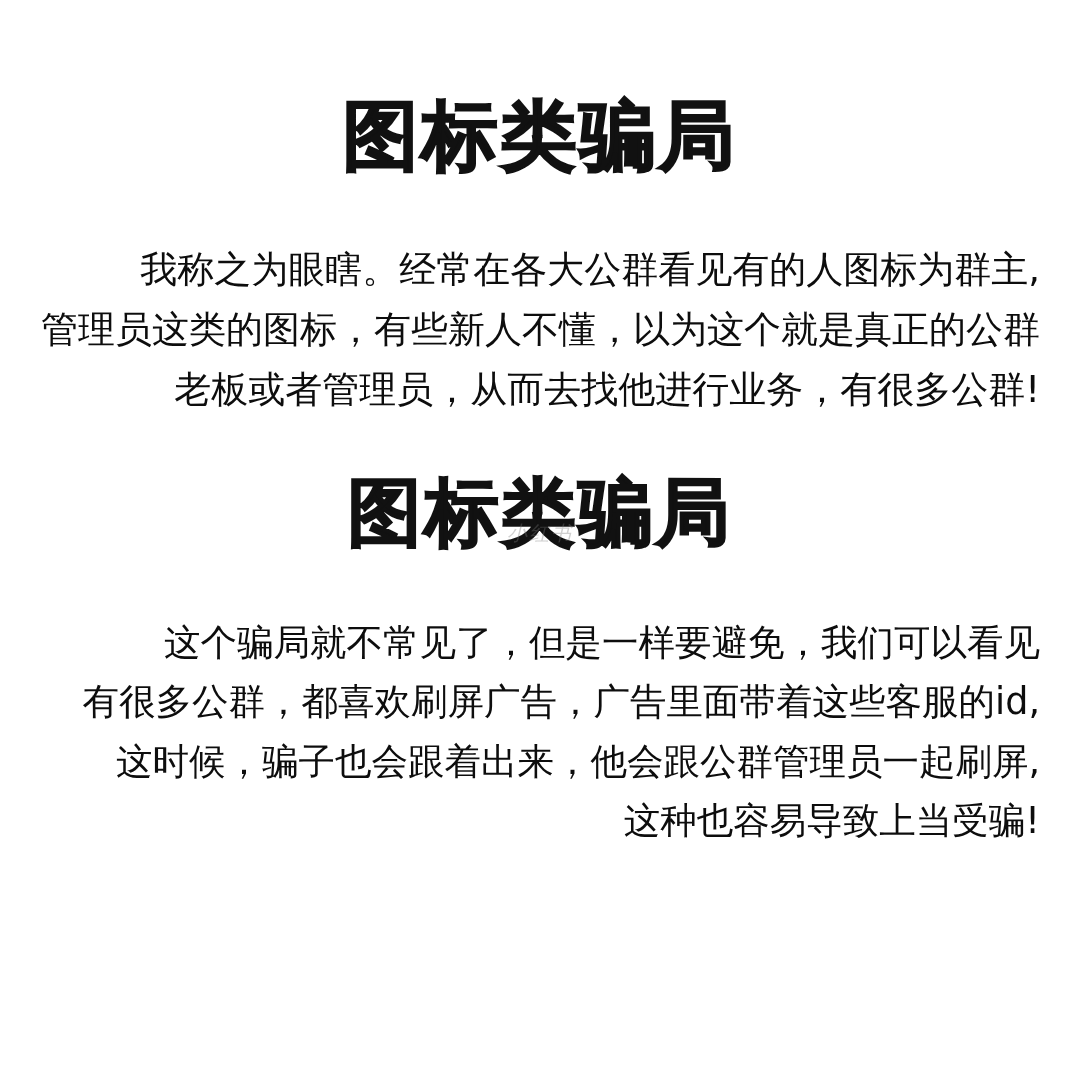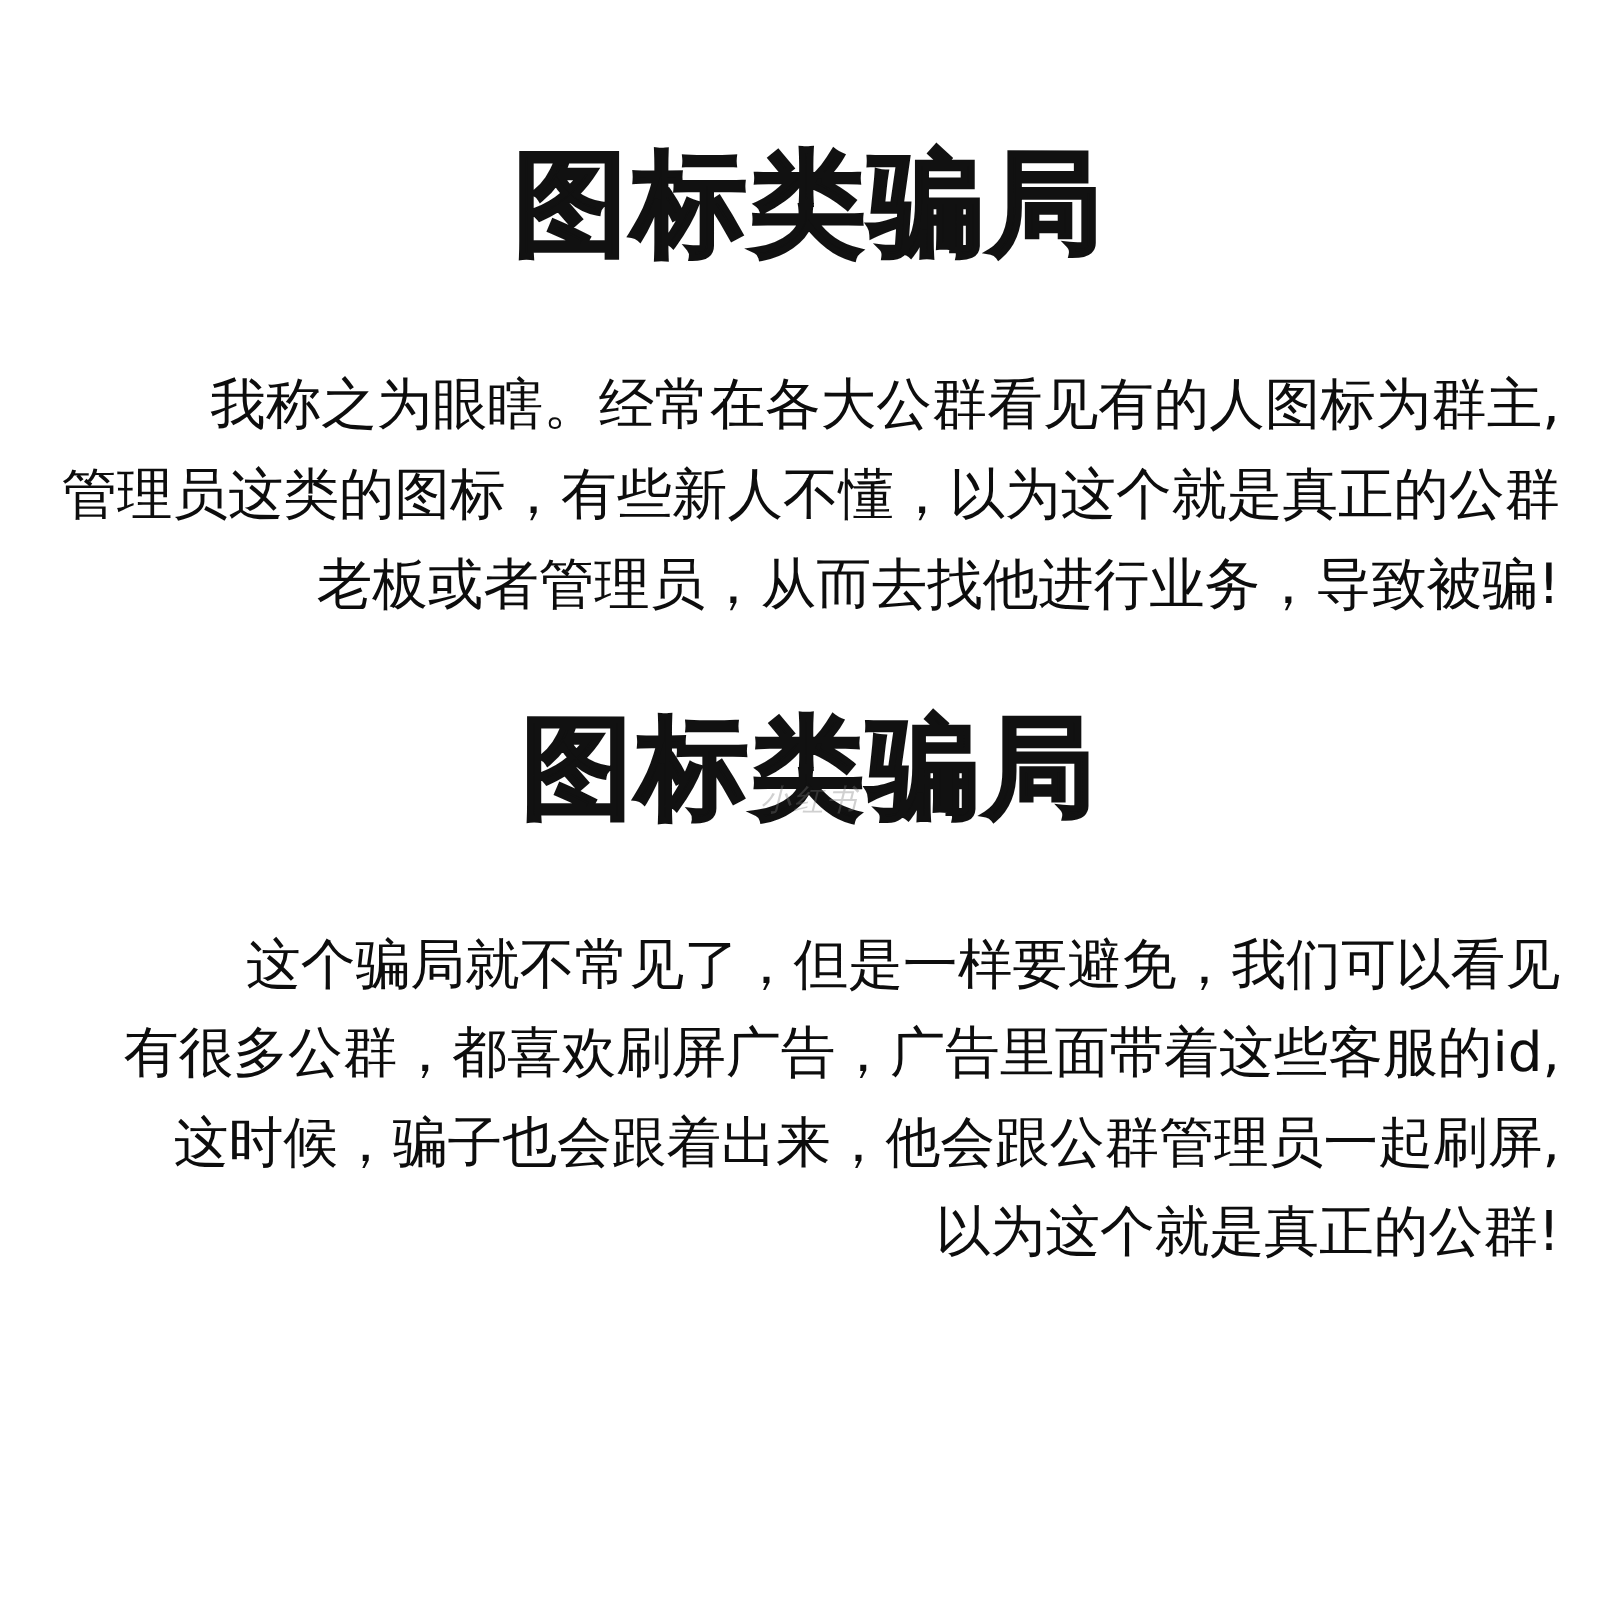--- a/index.html
+++ b/index.html
@@ -83,29 +83,29 @@
 </head>
 <body>
 
 <div class="page">
 
   <div class="section">
     <div class="heading heading-1">图标类骗局</div>
     <div class="body-text body-1">
       <p>我称之为眼瞎。经常在各大公群看见有的人图标为群主,</p>
       <p>管理员这类的图标，有些新人不懂，以为这个就是真正的公群</p>
-      <p>老板或者管理员，从而去找他进行业务，导致被骗!</p>
+      <p>老板或者管理员，从而去找他进行业务，有很多公群!</p>
     </div>
   </div>
 
   <div class="section">
     <div class="heading heading-2">图标类骗局</div>
     <div class="body-text body-2">
       <p>这个骗局就不常见了，但是一样要避免，我们可以看见</p>
       <p>有很多公群，都喜欢刷屏广告，广告里面带着这些客服的id,</p>
       <p>这时候，骗子也会跟着出来，他会跟公群管理员一起刷屏,</p>
-      <p>以为这个就是真正的公群!</p>
+      <p>这种也容易导致上当受骗!</p>
     </div>
   </div>
 
   <div class="watermark">小红书</div>
 
 </div>
 
 </body></html>

